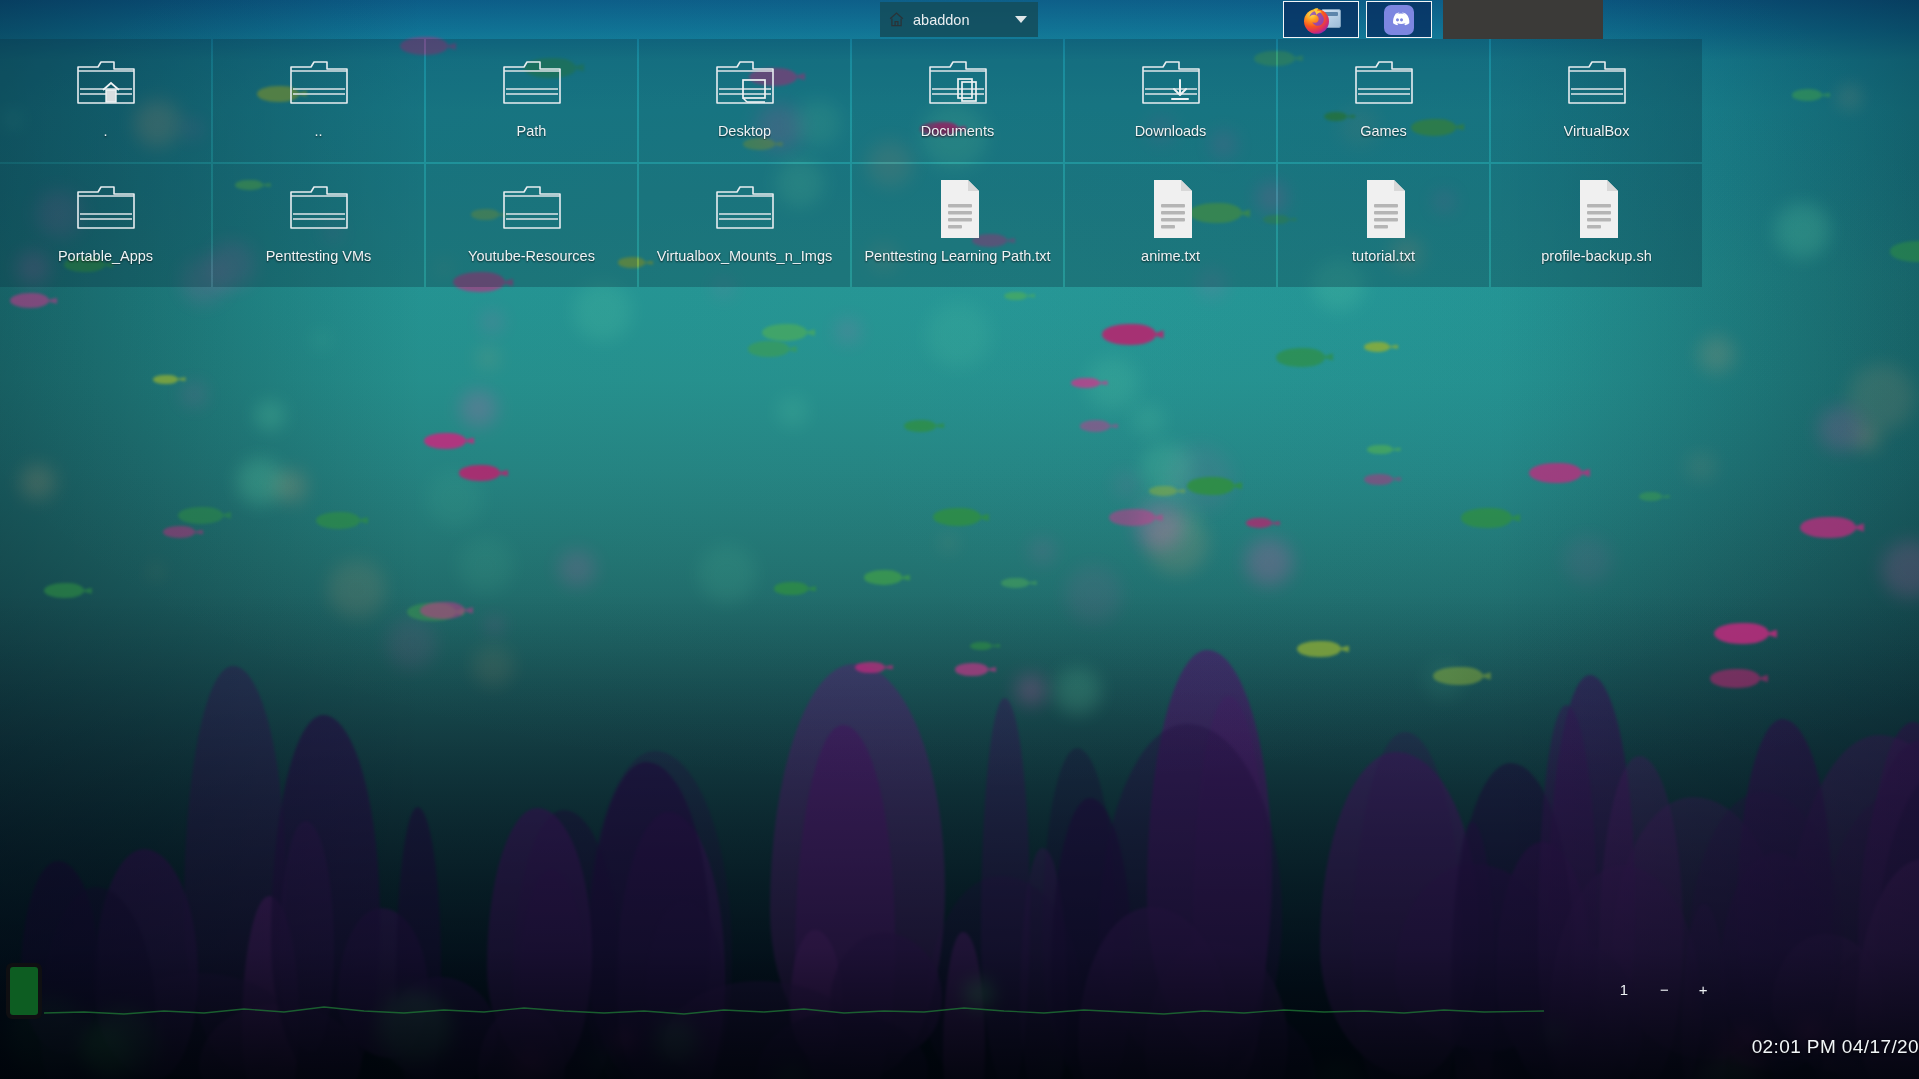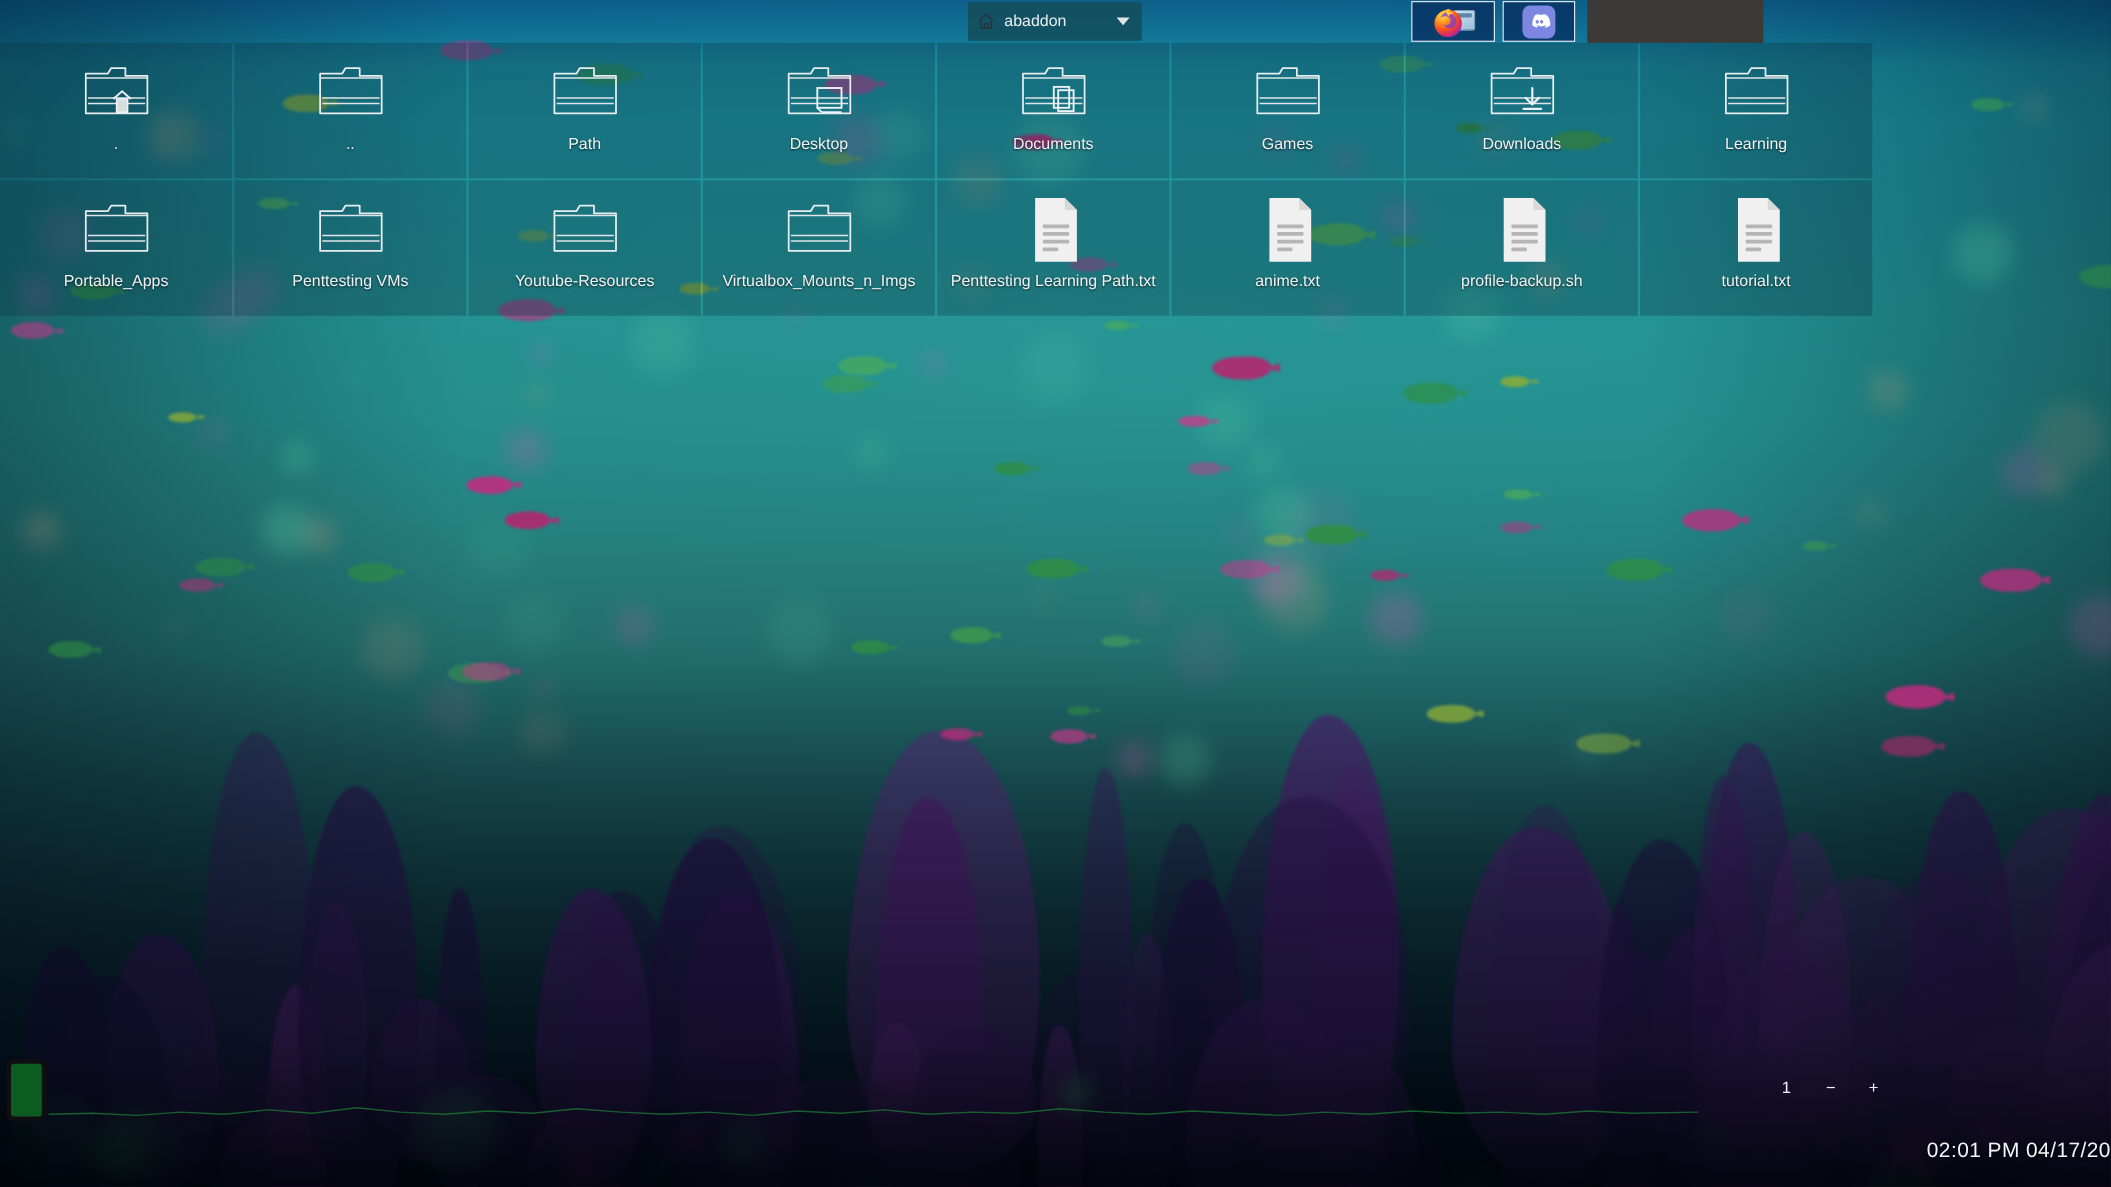--- a/index.html
+++ b/index.html
@@ -541,49 +541,49 @@
         </div>
         <div class="icon-label">Documents</div>
       </div>
       <div class="icon-cell selected">
         <div class="icon-art">
           <svg viewBox="0 0 72 66">
     <path d="M8 16 H28 L31 11 H44 V18 H64 V52 H8 Z" fill="none" stroke="#e7edf0" stroke-width="1.6" stroke-linejoin="round"></path>
     <path d="M8 20 H64" stroke="#dfe6ea" stroke-width="1.4"></path>
     <path d="M10 38 H62" stroke="#dfe6ea" stroke-width="1.4"></path>
     <path d="M10 43 H62" stroke="#dfe6ea" stroke-width="1.4"></path>
-          </svg>
-        </div>
-        <div class="icon-label">Games</div>
-      </div>
-      <div class="icon-cell selected">
-        <div class="icon-art">
-          <svg viewBox="0 0 72 66">
-    <path d="M8 16 H28 L31 11 H44 V18 H64 V52 H8 Z" fill="none" stroke="#e7edf0" stroke-width="1.6" stroke-linejoin="round"></path>
-    <path d="M8 20 H64" stroke="#dfe6ea" stroke-width="1.4"></path>
-    <path d="M10 38 H62" stroke="#dfe6ea" stroke-width="1.4"></path>
-    <path d="M10 43 H62" stroke="#dfe6ea" stroke-width="1.4"></path>
             <g transform="translate(36,29)">
           <path d="M9 0 V14 M3 9 L9 15 L15 9" fill="none" stroke="#eef2f4" stroke-width="2" stroke-linecap="round" stroke-linejoin="round"></path>
           <path d="M1 19 H17" stroke="#eef2f4" stroke-width="2" stroke-linecap="round"></path>
          </g>
           </svg>
         </div>
         <div class="icon-label">Downloads</div>
       </div>
       <div class="icon-cell selected">
         <div class="icon-art">
           <svg viewBox="0 0 72 66">
     <path d="M8 16 H28 L31 11 H44 V18 H64 V52 H8 Z" fill="none" stroke="#e7edf0" stroke-width="1.6" stroke-linejoin="round"></path>
     <path d="M8 20 H64" stroke="#dfe6ea" stroke-width="1.4"></path>
     <path d="M10 38 H62" stroke="#dfe6ea" stroke-width="1.4"></path>
     <path d="M10 43 H62" stroke="#dfe6ea" stroke-width="1.4"></path>
           </svg>
         </div>
-        <div class="icon-label">Learning</div>
+        <div class="icon-label">Games</div>
+      </div>
+      <div class="icon-cell selected">
+        <div class="icon-art">
+          <svg viewBox="0 0 72 66">
+    <path d="M8 16 H28 L31 11 H44 V18 H64 V52 H8 Z" fill="none" stroke="#e7edf0" stroke-width="1.6" stroke-linejoin="round"></path>
+    <path d="M8 20 H64" stroke="#dfe6ea" stroke-width="1.4"></path>
+    <path d="M10 38 H62" stroke="#dfe6ea" stroke-width="1.4"></path>
+    <path d="M10 43 H62" stroke="#dfe6ea" stroke-width="1.4"></path>
+          </svg>
+        </div>
+        <div class="icon-label">VirtualBox</div>
       </div>
       <div class="icon-cell selected">
         <div class="icon-art">
           <svg viewBox="0 0 72 66">
     <path d="M8 16 H28 L31 11 H44 V18 H64 V52 H8 Z" fill="none" stroke="#e7edf0" stroke-width="1.6" stroke-linejoin="round"></path>
     <path d="M8 20 H64" stroke="#dfe6ea" stroke-width="1.4"></path>
     <path d="M10 38 H62" stroke="#dfe6ea" stroke-width="1.4"></path>
     <path d="M10 43 H62" stroke="#dfe6ea" stroke-width="1.4"></path>
           </svg>
         </div>
@@ -652,34 +652,34 @@
         <div class="icon-art">
           <svg viewBox="0 0 72 66">
     <path d="M19 4 H46 L57 15 V62 H19 Z" fill="#f0f0f0"></path>
     <path d="M46 4 L57 15 H46 Z" fill="#d8d8d8"></path>
     <rect x="26" y="28" width="24" height="3.4" rx="1" fill="#b5b5b5"></rect>
     <rect x="26" y="35" width="24" height="3.4" rx="1" fill="#b5b5b5"></rect>
     <rect x="26" y="42" width="24" height="3.4" rx="1" fill="#b5b5b5"></rect>
     <rect x="26" y="49" width="14" height="3.4" rx="1" fill="#b5b5b5"></rect>
   </svg>
         </div>
-        <div class="icon-label">profile-backup.sh</div>
+        <div class="icon-label">tutorial.txt</div>
       </div>
       <div class="icon-cell selected">
         <div class="icon-art">
           <svg viewBox="0 0 72 66">
     <path d="M19 4 H46 L57 15 V62 H19 Z" fill="#f0f0f0"></path>
     <path d="M46 4 L57 15 H46 Z" fill="#d8d8d8"></path>
     <rect x="26" y="28" width="24" height="3.4" rx="1" fill="#b5b5b5"></rect>
     <rect x="26" y="35" width="24" height="3.4" rx="1" fill="#b5b5b5"></rect>
     <rect x="26" y="42" width="24" height="3.4" rx="1" fill="#b5b5b5"></rect>
     <rect x="26" y="49" width="14" height="3.4" rx="1" fill="#b5b5b5"></rect>
   </svg>
         </div>
-        <div class="icon-label">tutorial.txt</div>
+        <div class="icon-label">profile-backup.sh</div>
       </div>
     </div>
 
   <div id="sys-monitor">
     <div class="bar"></div>
   </div>
 
   <div id="zoom-controls">
     <span id="zoom-level">1</span>
     <span class="zbtn">−</span>

